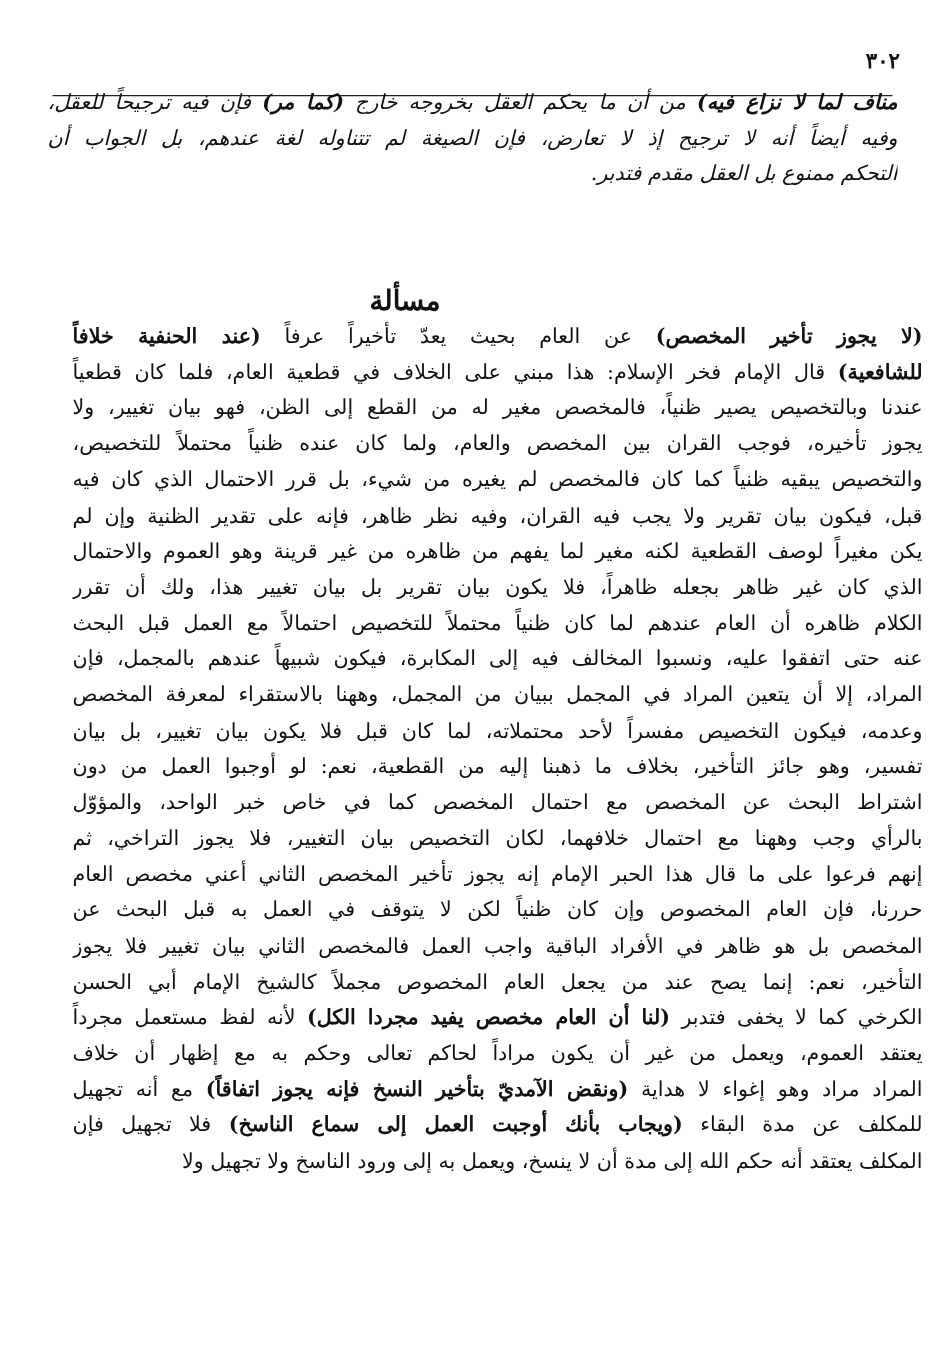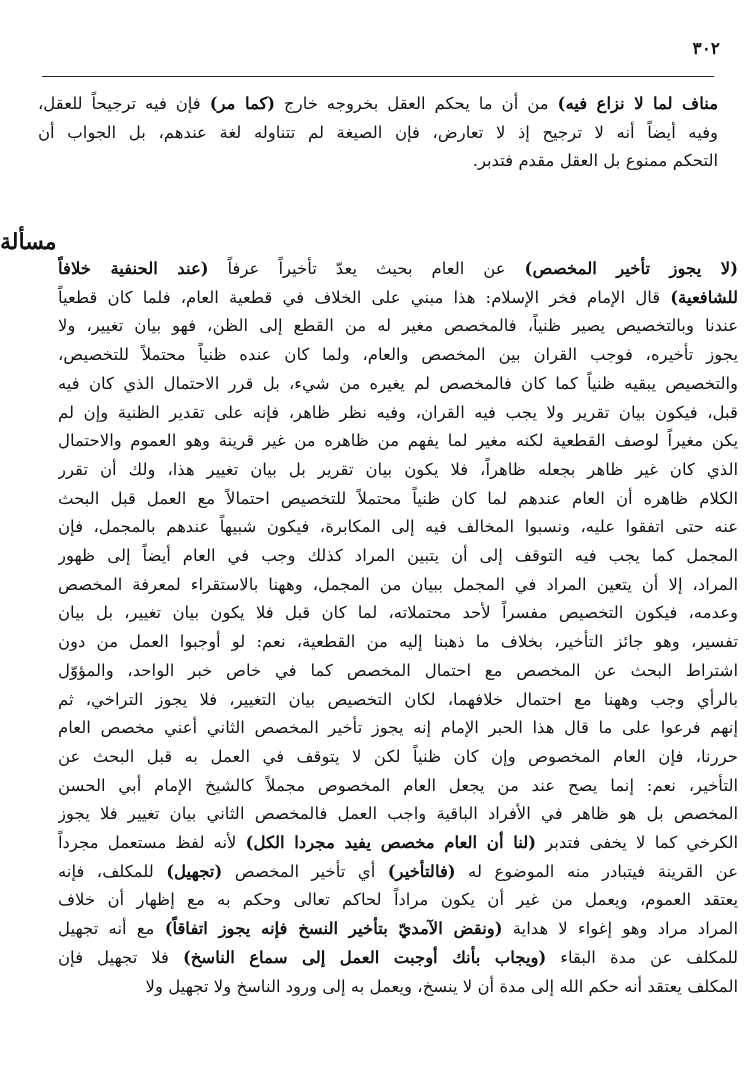--- a/index.html
+++ b/index.html
@@ -21,61 +21,59 @@
   .body-text {
     position: absolute; left: 38px; width: 680px;
     direction: rtl; text-align: justify; text-align-last: justify;
     font-size: 16.5px; line-height: 28.7px;
   }
   .body-text .line { display: block; white-space: nowrap; overflow: hidden; text-align: justify; text-align-last: justify; }
   .body-text .line.last { text-align-last: right; }
   .b { font-weight: bold; }
   .heading {
     position: absolute; left: 0; width: 648px; top: 228px;
-    text-align: left; direction: rtl; font-size: 22px; font-weight: bold;
+    text-align: center; direction: rtl; font-size: 22px; font-weight: bold;
   }
 </style>
 </head>
 <body>
 
 <div class="page">
   <div class="header">
     <span>٣٠٢</span>
   </div>
   <div class="header-rule"></div>
 
-  <div class="body-text" id="p1" style="top:90px;">
+  <div class="body-text" id="p1" style="top:68px;font-style:italic;">
       <span class="line"><span class="b">مناف لما لا نزاع فيه)</span><span> من أن ما يحكم العقل بخروجه خارج </span><span class="b">(كما مر)</span><span> فإن فيه ترجيحاً للعقل،</span></span>
       <span class="line"><span>وفيه أيضاً أنه لا ترجيح إذ لا تعارض، فإن الصيغة لم تتناوله لغة عندهم، بل الجواب أن</span></span>
       <span class="line last"><span>التحكم ممنوع بل العقل مقدم فتدبر.</span></span>
     </div>
 
   <div class="heading">مسألة</div>
 
   <div class="body-text" id="p2" style="top:255px;margin-left:20px;">
       <span class="line"><span class="b">(لا يجوز تأخير المخصص)</span><span> عن العام بحيث يعدّ تأخيراً عرفاً </span><span class="b">(عند الحنفية خلافاً</span></span>
       <span class="line"><span class="b">للشافعية)</span><span> قال الإمام فخر الإسلام: هذا مبني على الخلاف في قطعية العام، فلما كان قطعياً</span></span>
       <span class="line"><span>عندنا وبالتخصيص يصير ظنياً، فالمخصص مغير له من القطع إلى الظن، فهو بيان تغيير، ولا</span></span>
       <span class="line"><span>يجوز تأخيره، فوجب القران بين المخصص والعام، ولما كان عنده ظنياً محتملاً للتخصيص،</span></span>
       <span class="line"><span>والتخصيص يبقيه ظنياً كما كان فالمخصص لم يغيره من شيء، بل قرر الاحتمال الذي كان فيه</span></span>
       <span class="line"><span>قبل، فيكون بيان تقرير ولا يجب فيه القران، وفيه نظر ظاهر، فإنه على تقدير الظنية وإن لم</span></span>
       <span class="line"><span>يكن مغيراً لوصف القطعية لكنه مغير لما يفهم من ظاهره من غير قرينة وهو العموم والاحتمال</span></span>
       <span class="line"><span>الذي كان غير ظاهر بجعله ظاهراً، فلا يكون بيان تقرير بل بيان تغيير هذا، ولك أن تقرر</span></span>
       <span class="line"><span>الكلام ظاهره أن العام عندهم لما كان ظنياً محتملاً للتخصيص احتمالاً مع العمل قبل البحث</span></span>
       <span class="line"><span>عنه حتى اتفقوا عليه، ونسبوا المخالف فيه إلى المكابرة، فيكون شبيهاً عندهم بالمجمل، فإن</span></span>
-      <span class="line"><span>المجمل كما يجب فيه التوقف إلى أن يتبين المراد كذلك وجب في العام أيضاً إلى ظهور</span></span>
       <span class="line"><span>المراد، إلا أن يتعين المراد في المجمل ببيان من المجمل، وههنا بالاستقراء لمعرفة المخصص</span></span>
       <span class="line"><span>وعدمه، فيكون التخصيص مفسراً لأحد محتملاته، لما كان قبل فلا يكون بيان تغيير، بل بيان</span></span>
       <span class="line"><span>تفسير، وهو جائز التأخير، بخلاف ما ذهبنا إليه من القطعية، نعم: لو أوجبوا العمل من دون</span></span>
       <span class="line"><span>اشتراط البحث عن المخصص مع احتمال المخصص كما في خاص خبر الواحد، والمؤوّل</span></span>
       <span class="line"><span>بالرأي وجب وههنا مع احتمال خلافهما، لكان التخصيص بيان التغيير، فلا يجوز التراخي، ثم</span></span>
       <span class="line"><span>إنهم فرعوا على ما قال هذا الحبر الإمام إنه يجوز تأخير المخصص الثاني أعني مخصص العام</span></span>
       <span class="line"><span>حررنا، فإن العام المخصوص وإن كان ظنياً لكن لا يتوقف في العمل به قبل البحث عن</span></span>
+      <span class="line"><span>المخصص بل هو ظاهر في الأفراد الباقية واجب العمل فالمخصص الثاني بيان تغيير فلا يجوز</span></span>
       <span class="line"><span>التأخير، نعم: إنما يصح عند من يجعل العام المخصوص مجملاً كالشيخ الإمام أبي الحسن</span></span>
-      <span class="line"><span>المخصص بل هو ظاهر في الأفراد الباقية واجب العمل فالمخصص الثاني بيان تغيير فلا يجوز</span></span>
       <span class="line"><span>الكرخي كما لا يخفى فتدبر </span><span class="b">(لنا أن العام مخصص يفيد مجردا الكل)</span><span> لأنه لفظ مستعمل مجرداً</span></span>
-      <span class="line"><span>عن القرينة فيتبادر منه الموضوع له </span><span class="b">(فالتأخير)</span><span> أي تأخير المخصص </span><span class="b">(تجهيل)</span><span> للمكلف، فإنه</span></span>
       <span class="line"><span>يعتقد العموم، ويعمل من غير أن يكون مراداً لحاكم تعالى وحكم به مع إظهار أن خلاف</span></span>
       <span class="line"><span>المراد مراد وهو إغواء لا هداية </span><span class="b">(ونقض الآمديّ بتأخير النسخ فإنه يجوز اتفاقاً)</span><span> مع أنه تجهيل</span></span>
       <span class="line"><span>للمكلف عن مدة البقاء </span><span class="b">(ويجاب بأنك أوجبت العمل إلى سماع الناسخ)</span><span> فلا تجهيل فإن</span></span>
       <span class="line last"><span>المكلف يعتقد أنه حكم الله إلى مدة أن لا ينسخ، ويعمل به إلى ورود الناسخ ولا تجهيل ولا</span></span>
     </div>
 </div>
 
 </body></html>

